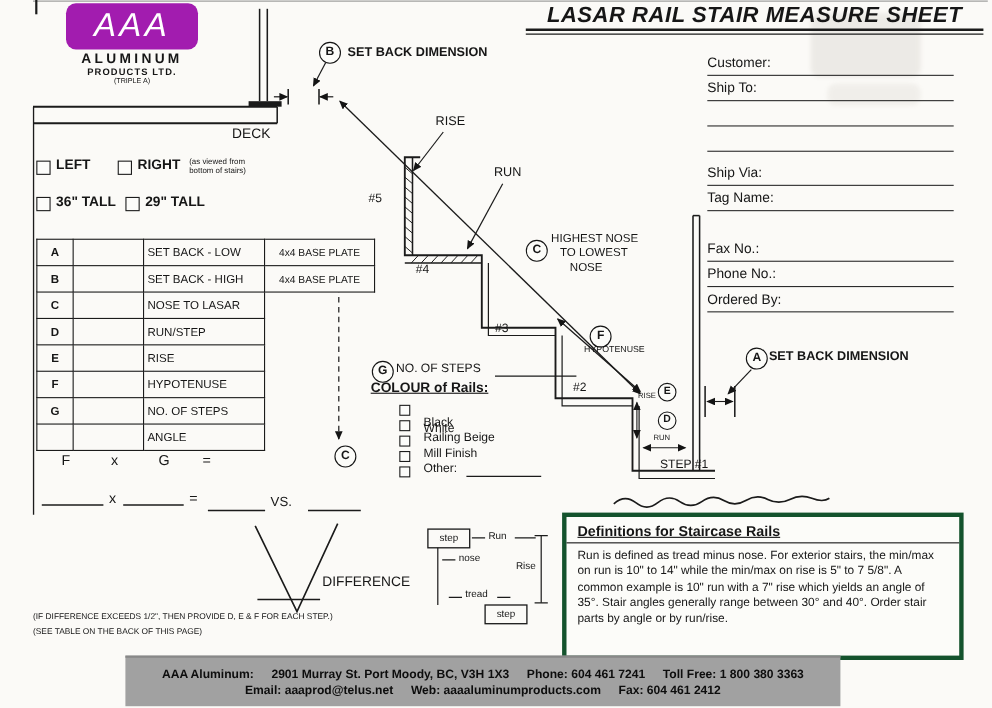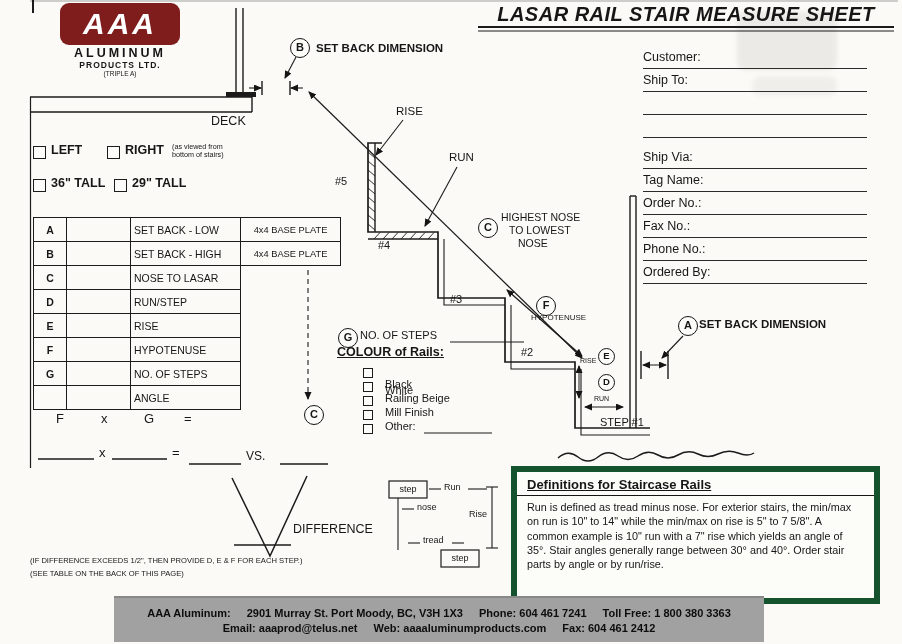--- a/index.html
+++ b/index.html
@@ -14,28 +14,28 @@
   .frow{position:absolute;left:643px;width:224px;height:18px;border-bottom:1.2px solid #2b2b2b;
         font-size:12.5px;}
   .mt{position:absolute;left:33px;top:217px;border-collapse:collapse;table-layout:fixed;}
   .mt td{border:1.3px solid #1b1b1b;height:23px;font-size:10.5px;padding:0 3px;background:#fbfaf7;}
   .mt td.letter{width:26px;text-align:center;font-weight:bold;}
   .mt td.val{width:57px;}
   .mt td.desc{width:103px;}
   .mt td.extra{width:93px;text-align:center;font-size:9.3px;}
   .mt td.nob{border:none;background:transparent;}
   .logo{position:absolute;left:60px;top:3px;width:120px;text-align:center;}
-  .logo .mark{background:#7f1d1d;border-radius:9px;color:#fff;font-size:30px;font-weight:bold;
+  .logo .mark{background:#a21caf;border-radius:9px;color:#fff;font-size:30px;font-weight:normal;
         font-style:italic;letter-spacing:3px;height:42px;line-height:42px;}
   .logo .nm{font-size:12.5px;font-weight:bold;letter-spacing:3px;margin-top:1px;}
   .logo .sub{font-size:8.5px;font-weight:bold;letter-spacing:1px;}
   .logo .tri{font-size:6.5px;}
   .title{position:absolute;left:477px;top:3px;width:418px;text-align:center;font-size:20px;
         font-weight:bold;font-style:italic;letter-spacing:.5px;}
-  .defs{position:absolute;left:511px;top:466px;width:357px;height:126px;border:6px solid #14532d;background:#fcfcf9;}
+  .defs{position:absolute;left:511px;top:466px;width:357px;height:126px;border:4px solid #14532d;background:#fcfcf9;}
   .defs .dt{font-size:13px;font-weight:bold;text-decoration:underline;padding:5px 10px 3px;border-bottom:1.4px solid #151515;}
   .defs .db{padding:4px 10px;font-size:10.8px;line-height:1.33;}
   .footer{position:absolute;left:114px;top:596px;width:650px;height:44px;background:#a1a1a1;
         border-top:2px solid #888;display:flex;flex-direction:column;justify-content:center;gap:3px;
         font-size:11px;font-weight:bold;color:#0d0d0d;}
   .frow2{display:flex;justify-content:center;gap:16px;white-space:nowrap;text-align:center;}
   .ghost{position:absolute;filter:blur(2px);border-radius:8px;}
   svg.art{position:absolute;left:0;top:0;}
 </style>
 </head>
@@ -160,21 +160,20 @@
   </div>
 
   <div class="title">LASAR RAIL STAIR MEASURE SHEET</div>
 
   <div class="frow" style="top:50px;"><span>Customer:</span></div>
   <div class="frow" style="top:73px;"><span>Ship To:</span></div>
   <div class="frow" style="top:96px;"></div>
   <div class="frow" style="top:119px;"></div>
   <div class="frow" style="top:150px;"><span>Ship Via:</span></div>
   <div class="frow" style="top:173px;"><span>Tag Name:</span></div>
-  <div class="frow" style="top:196px;"><span>Order No.:</span></div>
   <div class="frow" style="top:219px;"><span>Fax No.:</span></div>
   <div class="frow" style="top:242px;"><span>Phone No.:</span></div>
   <div class="frow" style="top:265px;"><span>Ordered By:</span></div>
 
   <div class="cb" style="left:33px;top:146px;"></div>
   <div class="lbl" style="left:51px;top:144px;font-size:12.5px;font-weight:600;">LEFT</div>
   <div class="cb" style="left:107px;top:146px;"></div>
   <div class="lbl" style="left:125px;top:144px;font-size:12.5px;font-weight:600;">RIGHT</div>
   <div class="lbl" style="left:172px;top:143px;font-size:7.2px;">(as viewed from</div>
   <div class="lbl" style="left:172px;top:151px;font-size:7.2px;">bottom of stairs)</div>

